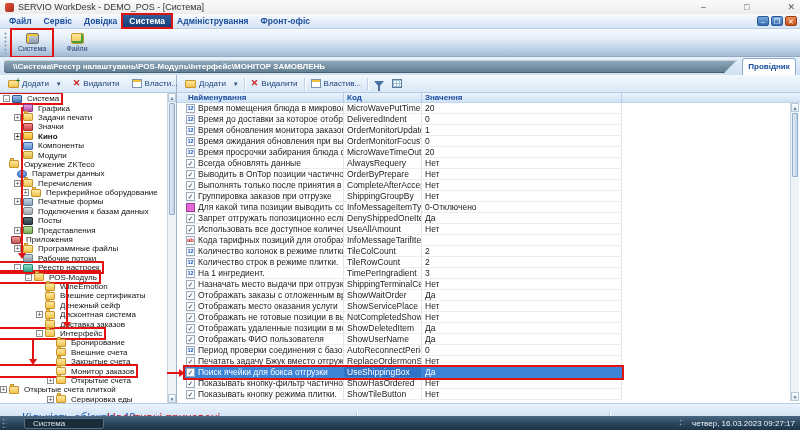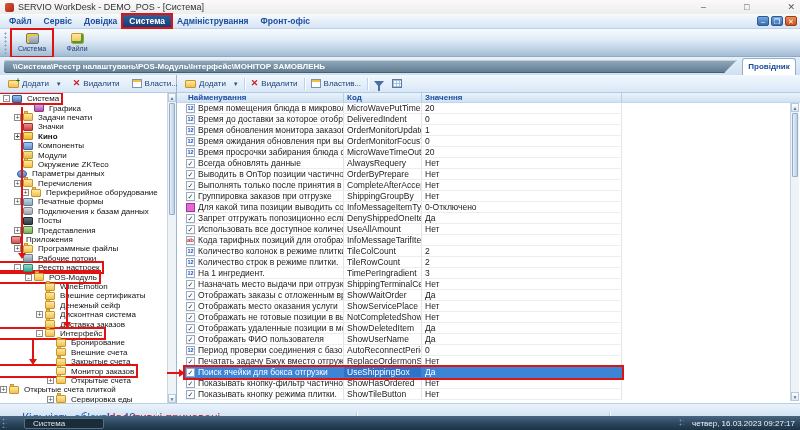--- a/index.html
+++ b/index.html
@@ -189,21 +189,21 @@
         <span class="ico-props"></span>
         <span>Власти...</span>
       </span>
     </div>
     <div id="tree">
         <div class="tree-row rbox" style="padding-left: 3px;">
     <span class="exp on">-</span>
     <span class="t-ico" data-icon="system"></span>
     <span class="t-label">Система</span>
   </div>
-        <div class="tree-row" style="padding-left: 25px;">
+        <div class="tree-row" style="padding-left: 14px;">
     <span class="exp"></span>
     <span class="t-ico" data-icon="graphics"></span>
     <span class="t-label">Графика</span>
   </div>
         <div class="tree-row" style="padding-left: 14px;">
     <span class="exp on">+</span>
     <span class="t-ico" data-icon="folder"></span>
     <span class="t-label">Задачи печати</span>
   </div>
         <div class="tree-row" style="padding-left: 14px;">
@@ -219,21 +219,21 @@
         <div class="tree-row" style="padding-left: 14px;">
     <span class="exp"></span>
     <span class="t-ico" data-icon="components"></span>
     <span class="t-label">Компоненты</span>
   </div>
         <div class="tree-row" style="padding-left: 14px;">
     <span class="exp"></span>
     <span class="t-ico" data-icon="modules"></span>
     <span class="t-label">Модули</span>
   </div>
-        <div class="tree-row" style="padding-left: 14px;">
+        <div class="tree-row" style="">
     <span class="exp"></span>
     <span class="t-ico" data-icon="folder"></span>
     <span class="t-label">Окружение ZKTeco</span>
   </div>
         <div class="tree-row" style="padding-left: 8px;">
     <span class="exp"></span>
     <span class="t-ico" data-icon="data-params"></span>
     <span class="t-label">Параметры данных</span>
   </div>
         <div class="tree-row" style="padding-left: 14px;">

